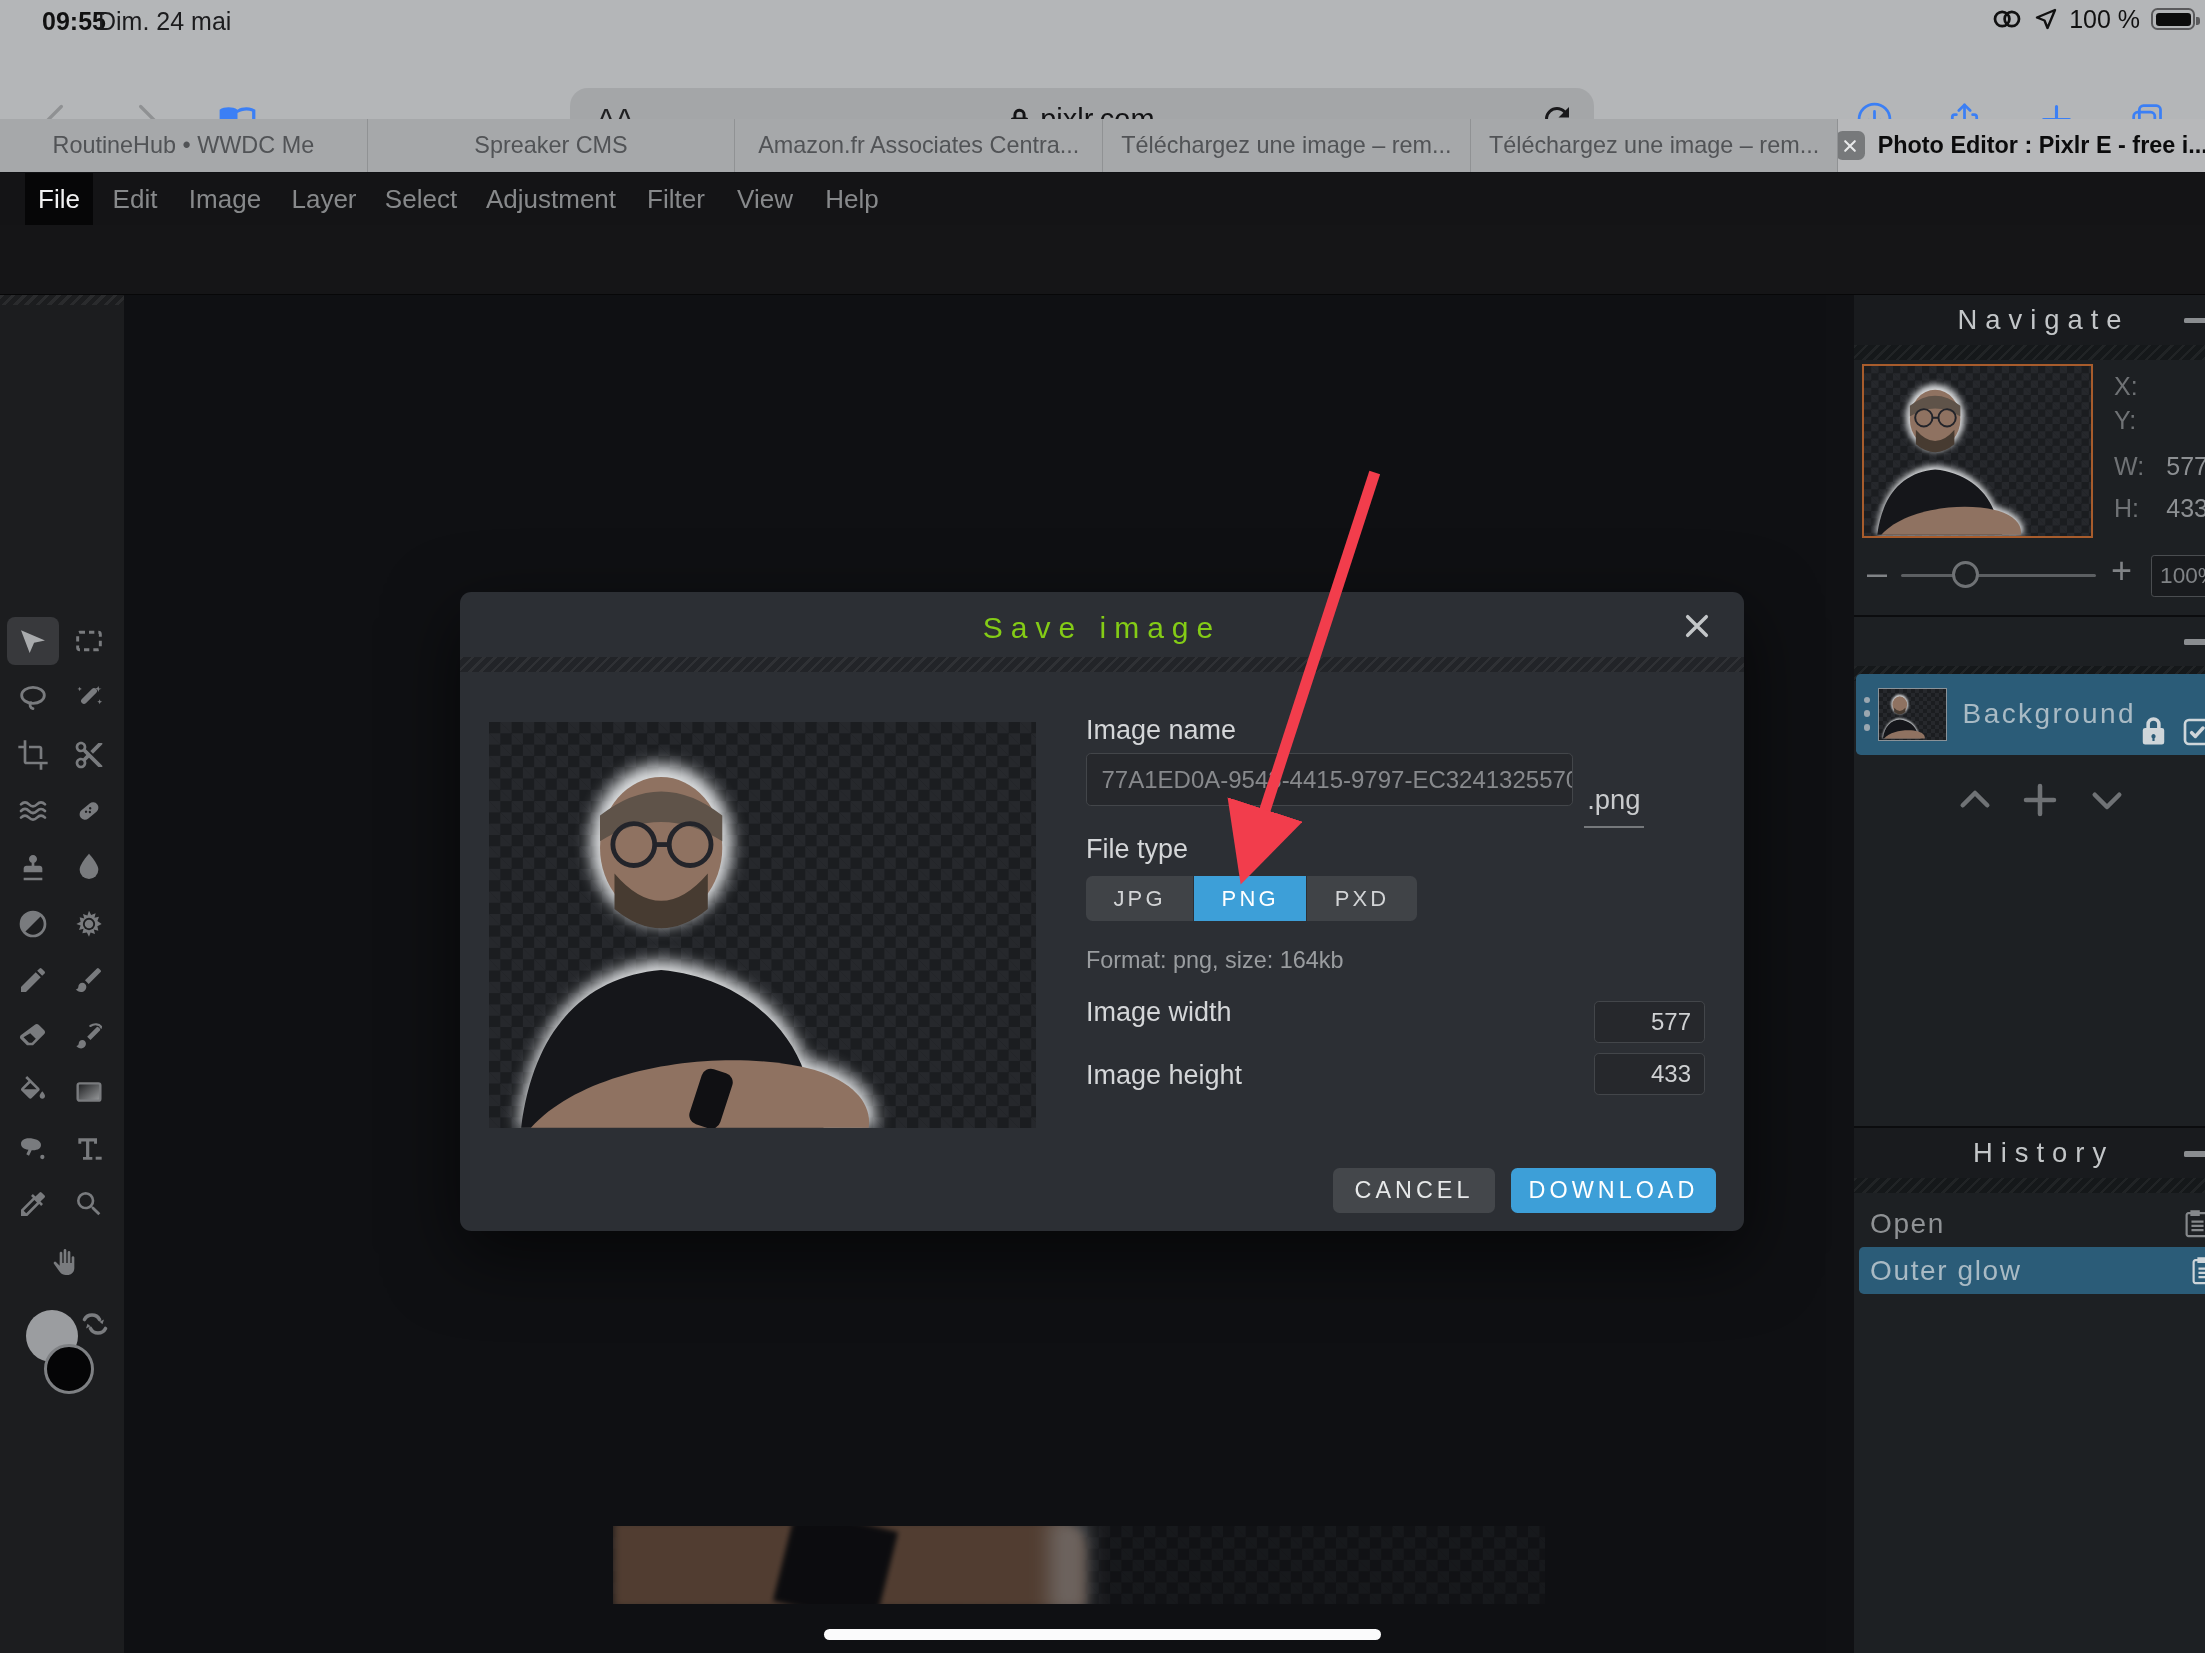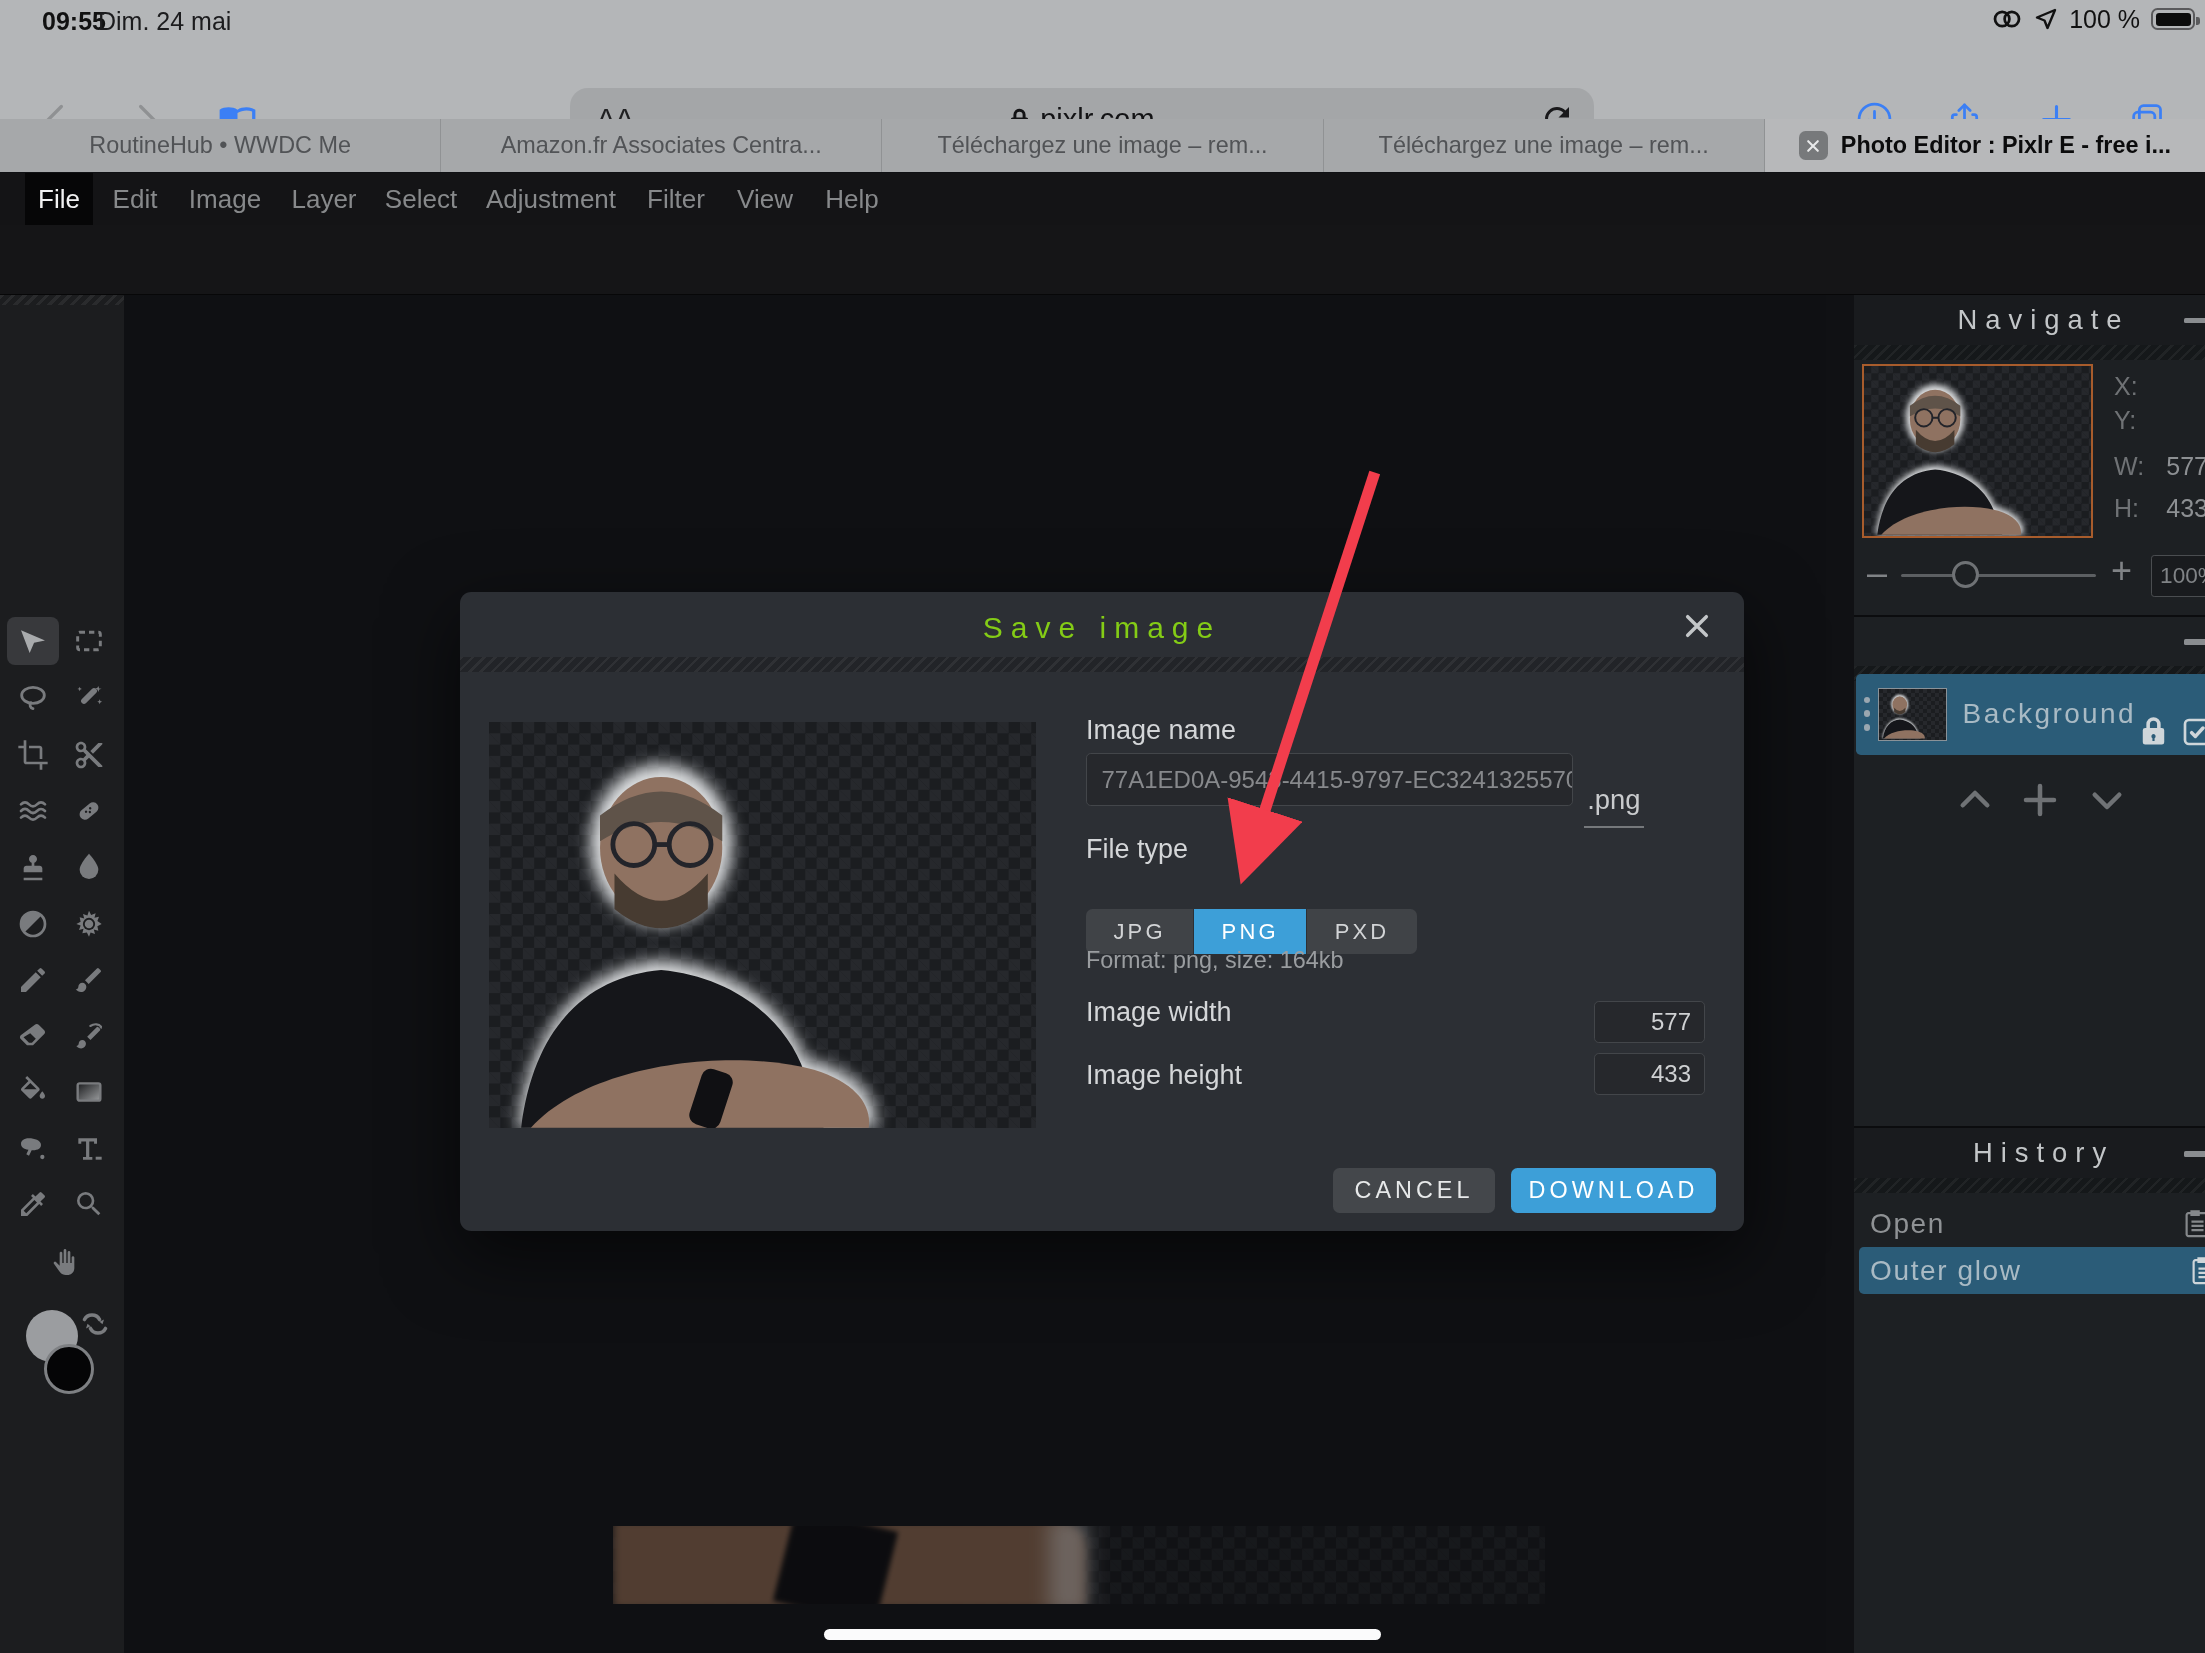--- a/index.html
+++ b/index.html
@@ -73,21 +73,21 @@
           box-shadow:0 24px 73px rgba(0,0,0,.6);}
   .dlg-title{top:19.4px;left:0;width:100%;text-align:center;font-size:30px;letter-spacing:8px;color:#84cc16;}
   .dlg-close{top:18px;right:31px;width:32px;height:32px;color:#c3c6c8;}
   .dlg-hatch{top:65px;left:0;width:100%;height:14.5px;background:rgba(0,0,0,.22);
      background-image:repeating-linear-gradient(135deg,rgba(255,255,255,.06) 0 2.4px,transparent 2.4px 8px);}
   .preview{left:29px;top:130px;width:547px;height:406px;overflow:hidden;}
   .dlg-label{left:626px;font-size:27px;color:#d4d6d8;}
   .fn-input{left:626px;top:161px;width:487px;height:53px;background:#26282c;border:1.6px solid #43464a;border-radius:4.8px;
             color:#87898c;font-size:24px;display:flex;align-items:center;padding:0 14.5px;white-space:nowrap;overflow:hidden;}
   .fn-ext{left:1124px;top:168px;font-size:27.4px;color:#c9cbcd;border-bottom:2.4px solid #75787b;padding:0 3.2px 9.7px 3.2px;margin-top:24px;}
-  .seg{left:626px;top:284px;height:45px;display:flex;border-radius:6.5px;overflow:hidden;margin-top:33px;}
+  .seg{left:626px;top:284px;height:45px;display:flex;border-radius:6.5px;overflow:hidden;}
   .seg div{display:flex;align-items:center;justify-content:center;font-size:22px;letter-spacing:3.2px;color:#d2d4d6;
            background:#404347;padding:0 27.4px;border-right:1.6px solid #2c2f34;}
   .seg div:last-child{border-right:none;}
   .seg div.sel{background:#3d9fd8;color:#fff;}
   .fmt{left:626px;top:355px;font-size:23.4px;color:#9a9da0;}
   .dim-input{width:111px;height:42px;background:#26282c;border:1.6px solid #43464a;border-radius:4.8px;color:#cfd1d3;
              font-size:24px;display:flex;align-items:center;justify-content:flex-end;padding:0 13px;}
   .dlg-btn{top:576px;height:45px;border-radius:6.5px;display:flex;align-items:center;justify-content:center;
            font-size:23.4px;letter-spacing:4px;color:#e7e9ea;}
   .btn-cancel{left:873px;width:162px;background:#44474b;}
@@ -193,20 +193,23 @@
           <rect x="3.5" y="7.5" width="13" height="13" rx="2.5"></rect>
         </g>
       </svg>
   </div>
 
   <div class="abs tab-bar">
     <div class="tab">
         <span>RoutineHub • WWDC Me</span>
       </div>
     <div class="tab">
+        <span>Spreaker CMS</span>
+      </div>
+    <div class="tab">
         <span>Amazon.fr Associates Centra...</span>
       </div>
     <div class="tab">
         <span>Téléchargez une image – rem...</span>
       </div>
     <div class="tab">
         <span>Téléchargez une image – rem...</span>
       </div>
     <div class="tab active">
       <span class="tab-close">

